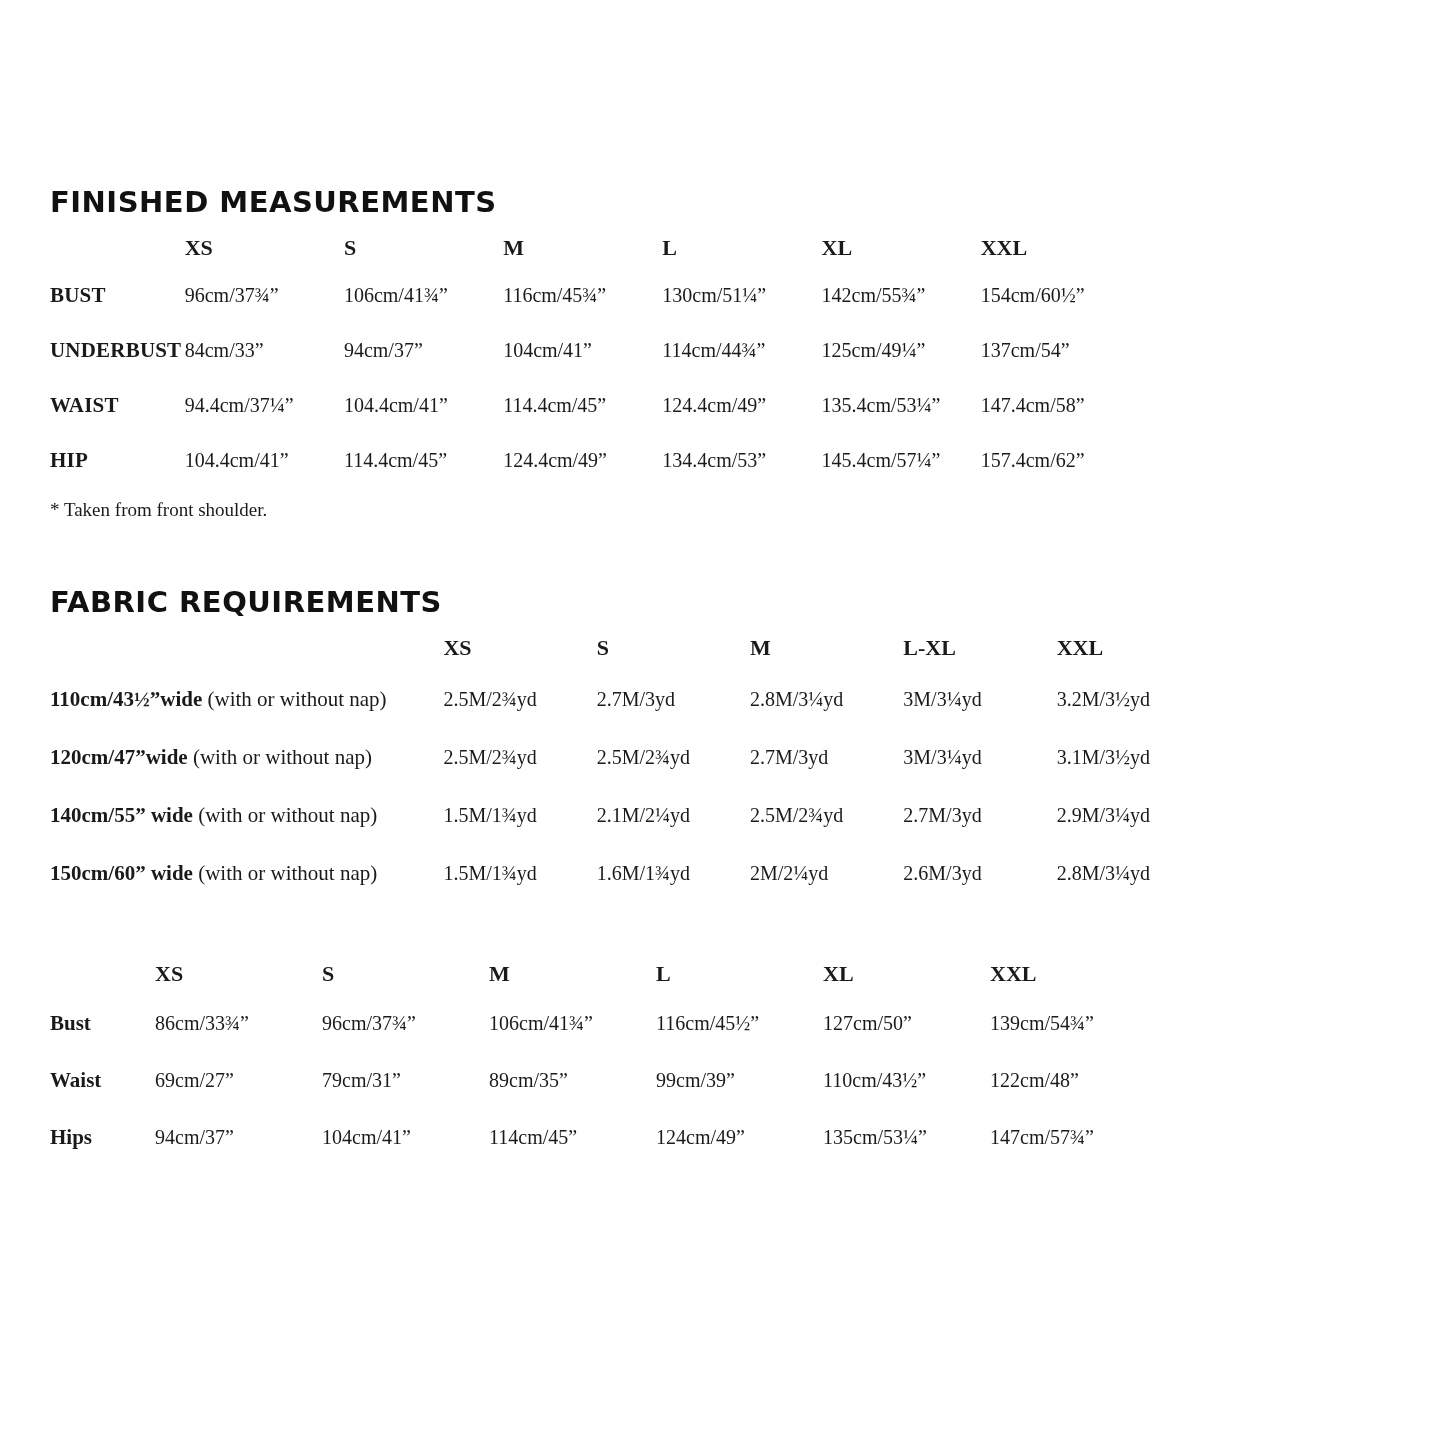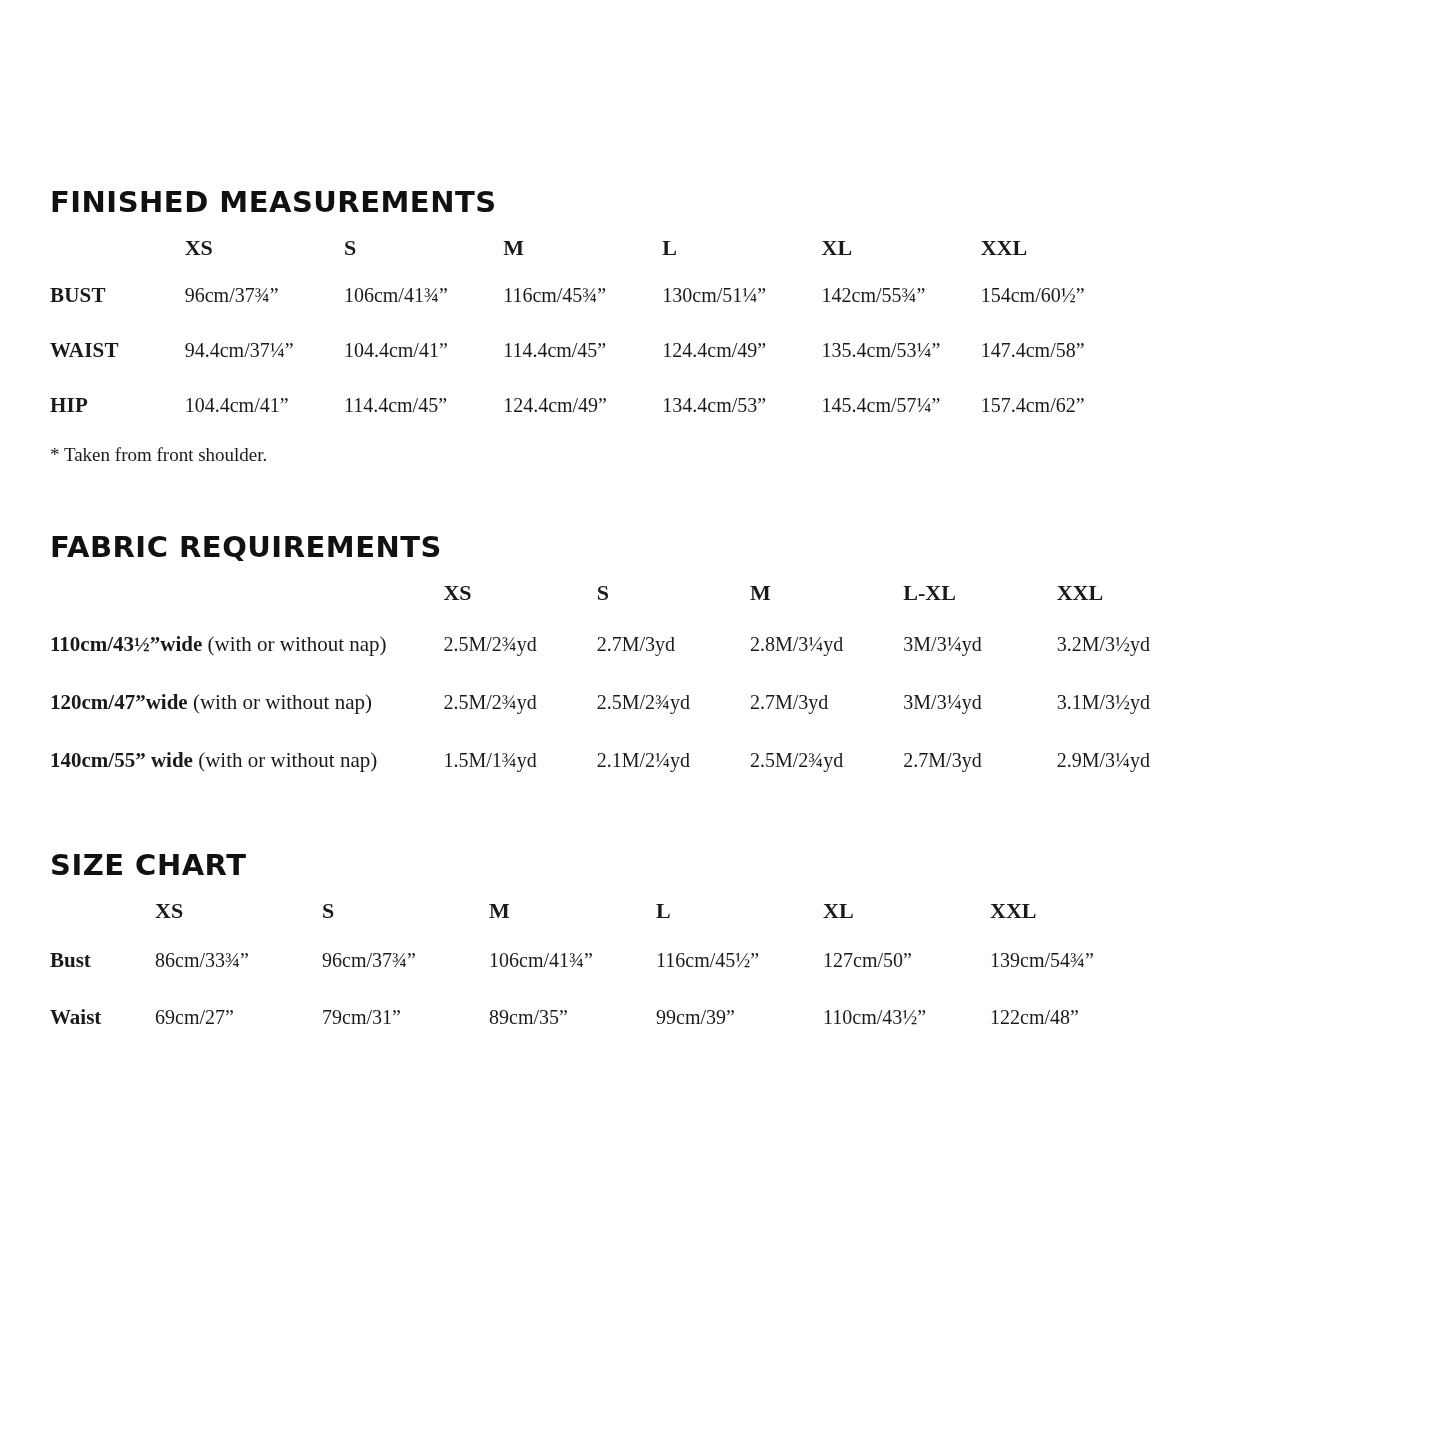--- a/index.html
+++ b/index.html
@@ -156,20 +156,29 @@
           <tr>
             <td class="rowlabel">BUST</td>
             <td class="val">96cm/37¾”</td>
             <td class="val">106cm/41¾”</td>
             <td class="val">116cm/45¾”</td>
             <td class="val">130cm/51¼”</td>
             <td class="val">142cm/55¾”</td>
             <td class="val">154cm/60½”</td>
           </tr>
           <tr>
+            <td class="rowlabel">UNDERBUST</td>
+            <td class="val">84cm/33”</td>
+            <td class="val">94cm/37”</td>
+            <td class="val">104cm/41”</td>
+            <td class="val">114cm/44¾”</td>
+            <td class="val">125cm/49¼”</td>
+            <td class="val">137cm/54”</td>
+          </tr>
+          <tr>
             <td class="rowlabel">WAIST</td>
             <td class="val">94.4cm/37¼”</td>
             <td class="val">104.4cm/41”</td>
             <td class="val">114.4cm/45”</td>
             <td class="val">124.4cm/49”</td>
             <td class="val">135.4cm/53¼”</td>
             <td class="val">147.4cm/58”</td>
           </tr>
           <tr>
             <td class="rowlabel">HIP</td>
@@ -224,26 +233,33 @@
             <td class="val">3.1M/3½yd</td>
           </tr>
           <tr>
             <td class="rowlabel"><span class="w">140cm/55” wide</span> <span>(with or without nap)</span></td>
             <td class="val">1.5M/1¾yd</td>
             <td class="val">2.1M/2¼yd</td>
             <td class="val">2.5M/2¾yd</td>
             <td class="val">2.7M/3yd</td>
             <td class="val">2.9M/3¼yd</td>
           </tr>
+          <tr>
+            <td class="rowlabel"><span class="w">150cm/60” wide</span> <span>(with or without nap)</span></td>
+            <td class="val">1.5M/1¾yd</td>
+            <td class="val">1.6M/1¾yd</td>
+            <td class="val">2M/2¼yd</td>
+            <td class="val">2.6M/3yd</td>
+            <td class="val">2.8M/3¼yd</td>
+          </tr>
         </tbody>
       </table>
     </section>
 
     <section class="section-size">
-      <h2 class="section-title">SIZE CHART</h2>
       <table class="sc-table">
         <colgroup>
           <col class="c-label">
             <col class="c-size">
             <col class="c-size">
             <col class="c-size">
             <col class="c-size">
             <col class="c-size">
             <col class="c-size">
         </colgroup>
@@ -270,18 +286,27 @@
           </tr>
           <tr>
             <td class="rowlabel">Waist</td>
             <td class="val">69cm/27”</td>
             <td class="val">79cm/31”</td>
             <td class="val">89cm/35”</td>
             <td class="val">99cm/39”</td>
             <td class="val">110cm/43½”</td>
             <td class="val">122cm/48”</td>
           </tr>
+          <tr>
+            <td class="rowlabel">Hips</td>
+            <td class="val">94cm/37”</td>
+            <td class="val">104cm/41”</td>
+            <td class="val">114cm/45”</td>
+            <td class="val">124cm/49”</td>
+            <td class="val">135cm/53¼”</td>
+            <td class="val">147cm/57¾”</td>
+          </tr>
         </tbody>
       </table>
     </section>
 
   </div>
 </div>
 
 </body></html>

